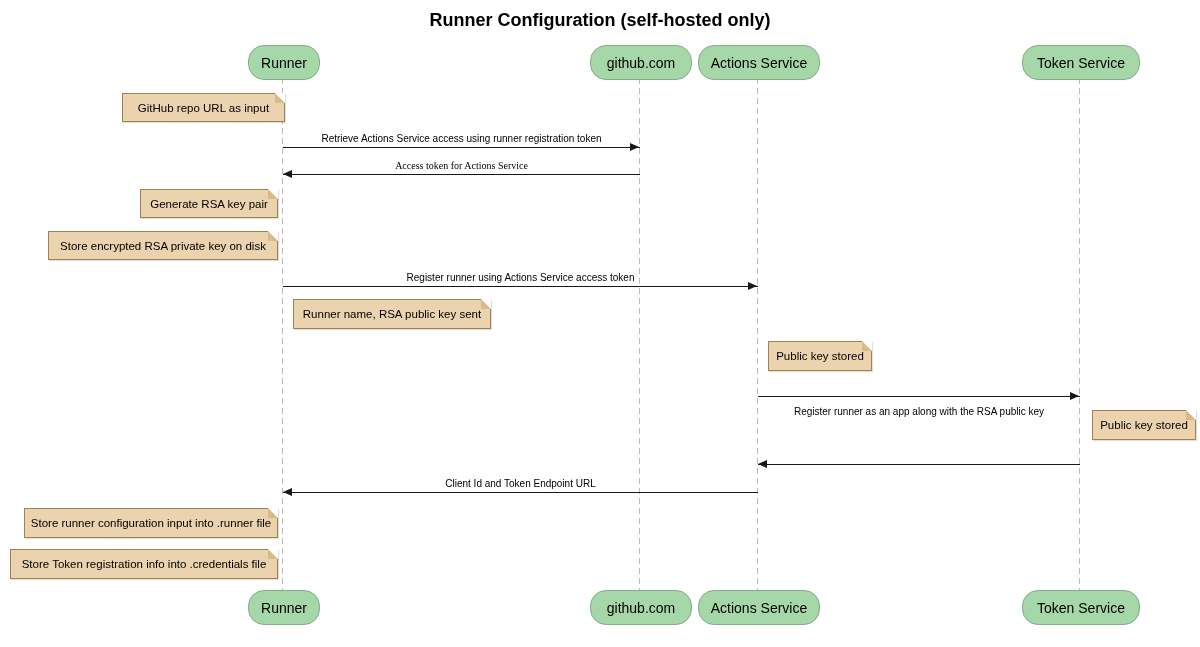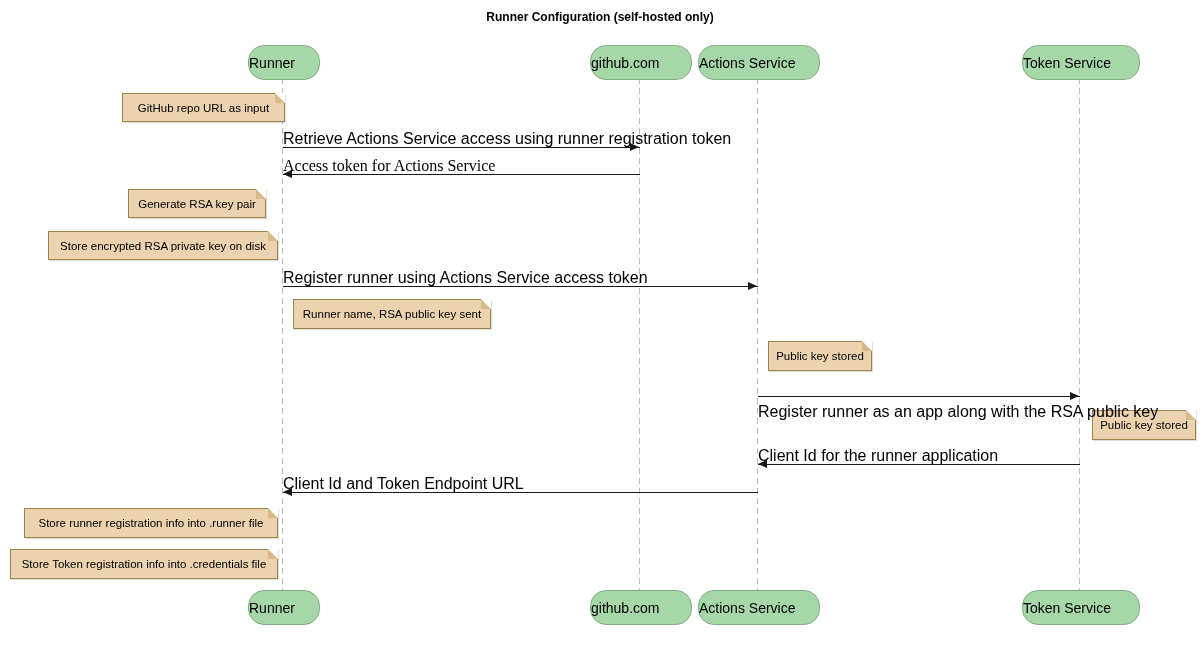--- a/index.html
+++ b/index.html
@@ -2,43 +2,43 @@
 <html style="--participant-fill: #a6d7a8; --participant-border: #84ae86; --note-fill: #ead3ae; --note-border: #a0824c; --note-fold: #d8ba8a; --lifeline: #bbbbbb; --arrow: #181818;"><head>
 <meta charset="utf-8">
 <style>
   html, body { margin:0; padding:0; background:#ffffff; }
   .canvas {
     position:relative; width:1200px; height:647px; background:#ffffff;
     font-family:"Liberation Sans", sans-serif; color:#000; overflow:hidden;
   }
   .diagram-title {
     position:absolute; top:10px; left:0; width:100%;
-    text-align:center; font-size:12px; font-weight:bold;
+    text-align:center; font-size:18px; font-weight:bold;
   }
   .participant {
-    position:absolute; display:flex; align-items:center; 
+    position:absolute; display:flex; align-items:center; justify-content:center;
     background:var(--participant-fill); border:1px solid var(--participant-border);
     border-radius:16px; font-size:14px; white-space:nowrap;
   }
   .lifeline {
     position:absolute; width:1px;
     background:repeating-linear-gradient(to bottom, var(--lifeline) 0 6px, transparent 6px 10px);
   }
   .note {
     position:absolute; background:var(--note-fill); border:1px solid var(--note-border);
     display:flex; align-items:center; justify-content:center;
     font-size:11.5px; white-space:nowrap; box-shadow:1px 1px 1px rgba(0,0,0,0.12);
   }
   .note::after {
     content:""; position:absolute; top:-1px; right:-1px; width:0; height:0;
     border-style:solid; border-width:0 10px 10px 0;
     border-color:#ffffff #ffffff var(--note-fold) var(--note-fold);
   }
   .msg-label {
-    position:absolute; text-align:left; font-size:16px; white-space:nowrap;
+    position:absolute; text-align:center; font-size:10px; white-space:nowrap;
     height:15px; line-height:15px;
   }
   .msg-line { position:absolute; height:0; border-top:1px solid var(--arrow); }
   .arrowhead { position:absolute; width:0; height:0;
     border-top:4px solid transparent; border-bottom:4px solid transparent; }
   .arrowhead.right { border-left:9px solid var(--arrow); }
   .arrowhead.left  { border-right:9px solid var(--arrow); }
 </style>
 </head>
 <body>
@@ -74,37 +74,37 @@
   <div class="participant" style="left:698px; top:590px; width:120px; height:33px;">
       <span>Actions Service</span>
     </div>
   <div class="participant" style="left:1022px; top:590px; width:116px; height:33px;">
       <span>Token Service</span>
     </div>
 
   <div class="note" style="left:122px; top:93px; width:161px; height:27px;">
       <span>GitHub repo URL as input</span>
     </div>
-  <div class="note" style="left:128px; top:189px; width:136px; height:27px;">
+  <div class="note" style="left:140px; top:189px; width:136px; height:27px;">
       <span>Generate RSA key pair</span>
     </div>
   <div class="note" style="left:48px; top:231px; width:228px; height:27px;">
       <span>Store encrypted RSA private key on disk</span>
     </div>
   <div class="note" style="left:293px; top:299px; width:196px; height:28px;align-items:center;">
       <span>Runner name, RSA public key sent</span>
     </div>
   <div class="note" style="left:768px; top:341px; width:102px; height:28px;">
       <span>Public key stored</span>
     </div>
   <div class="note" style="left:1092px; top:410px; width:102px; height:28px;">
       <span>Public key stored</span>
     </div>
   <div class="note" style="left:24px; top:508px; width:252px; height:28px;">
-      <span>Store runner registration info into .runner file</span>
+      <span>Store runner configuration input into .runner file</span>
     </div>
   <div class="note" style="left:10px; top:549px; width:266px; height:28px;">
       <span>Store Token registration info into .credentials file</span>
     </div>
 
   <div class="msg-label" style="left:283px; top:131px; width:357px;">Retrieve Actions Service access using runner registration token</div>
   <div class="msg-line" style="left:283px; top:147px; width:357px;"></div>
   <div class="arrowhead right" style="left:630px; top:143px;"></div>
 
   <div class="msg-label" style="left:283px; top:158px; width:357px;font-family:Liberation Serif, serif;">Access token for Actions Service</div>
@@ -112,21 +112,20 @@
   <div class="arrowhead left" style="left:283px; top:170px;"></div>
 
   <div class="msg-label" style="left:283px; top:270px; width:475px;">Register runner using Actions Service access token</div>
   <div class="msg-line" style="left:283px; top:286px; width:475px;"></div>
   <div class="arrowhead right" style="left:748px; top:282px;"></div>
 
   <div class="msg-label" style="left:758px; top:380px; width:322px;margin-top:24px;">Register runner as an app along with the RSA public key</div>
   <div class="msg-line" style="left:758px; top:396px; width:322px;"></div>
   <div class="arrowhead right" style="left:1070px; top:392px;"></div>
 
-  <div class="msg-label" style="left:758px; top:448px; width:322px;">Client Id for the runner application</div>
   <div class="msg-line" style="left:758px; top:464px; width:322px;"></div>
   <div class="arrowhead left" style="left:758px; top:460px;"></div>
 
   <div class="msg-label" style="left:283px; top:476px; width:475px;">Client Id and Token Endpoint URL</div>
   <div class="msg-line" style="left:283px; top:492px; width:475px;"></div>
   <div class="arrowhead left" style="left:283px; top:488px;"></div>
 
 </div>
 
 </body></html>

